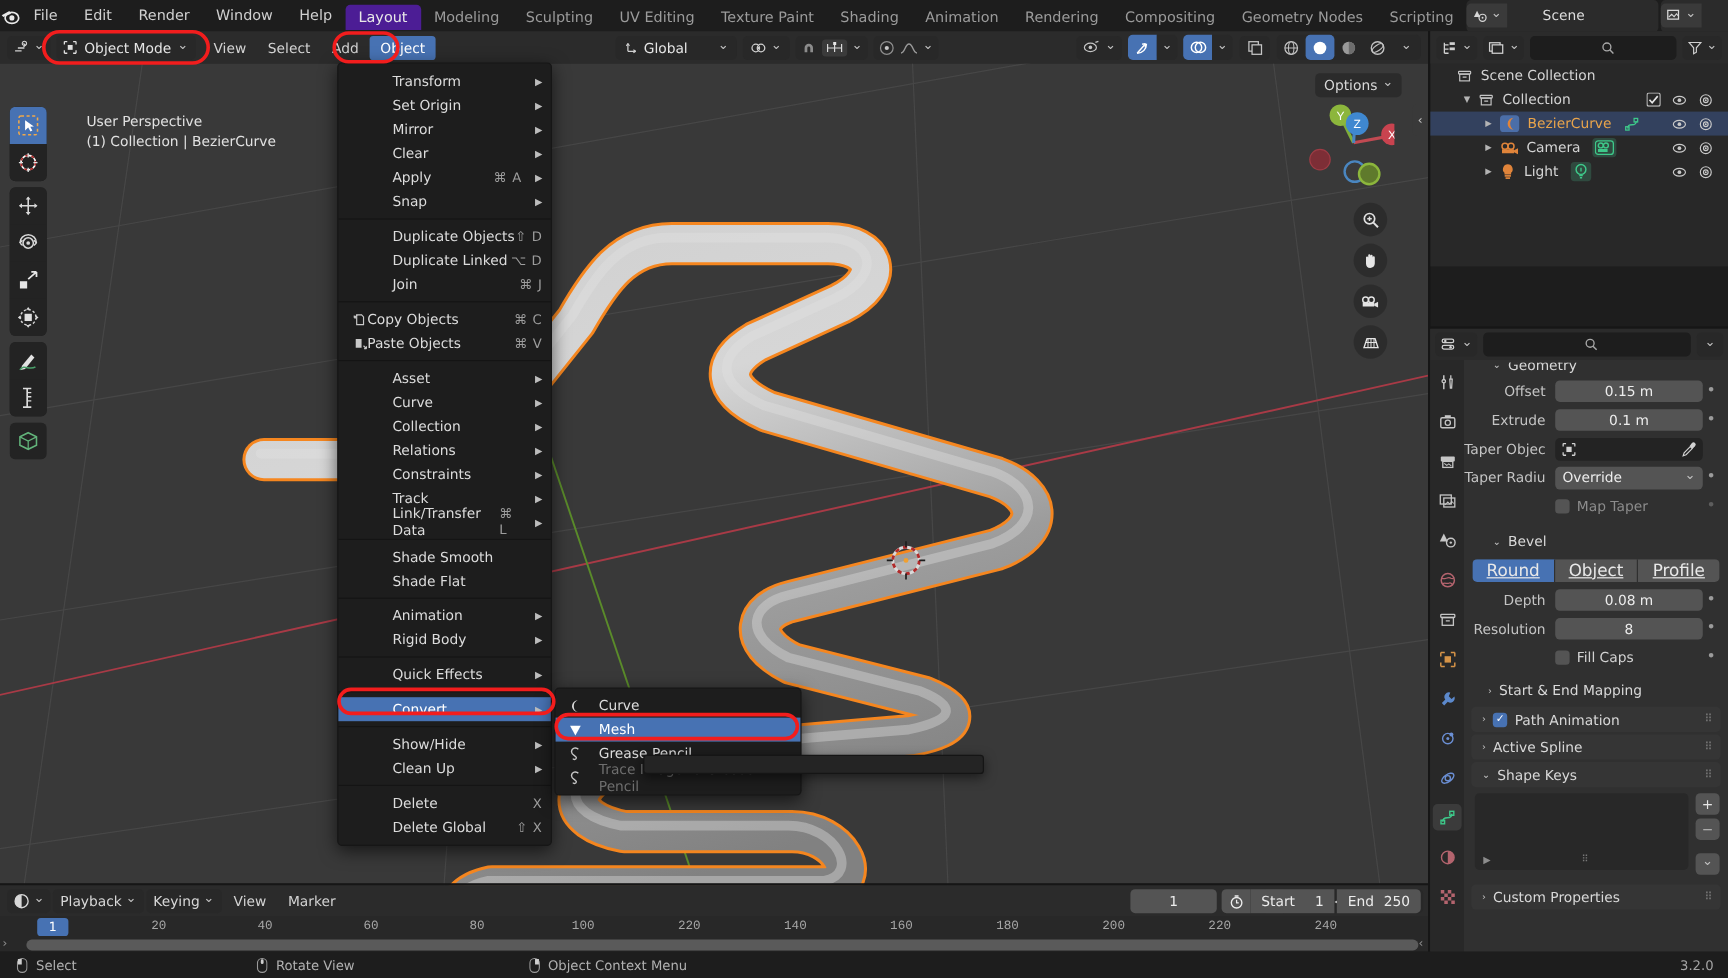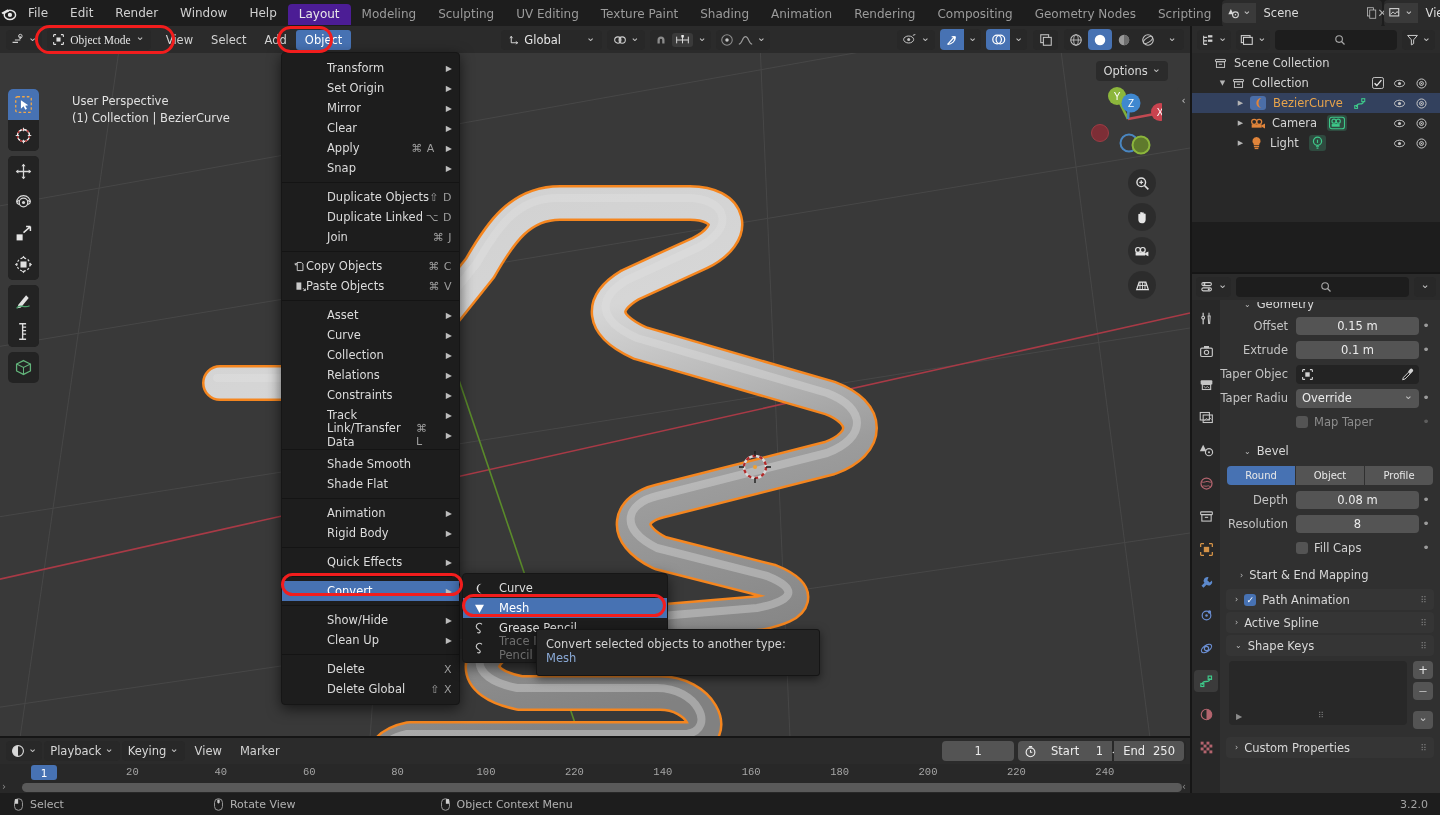--- a/index.html
+++ b/index.html
@@ -16,21 +16,21 @@
     background:#1d1d1d; display:flex; align-items:center;
   }
   .blogo{ width:30px; height:26px; display:flex; align-items:center; justify-content:center; }
   .blogo svg{ width:17px; height:17px; }
   .tmenu{ padding:0 11px; height:26px; line-height:26px; color:#d0d0d0; font-size:12px; white-space:nowrap; }
   .wsgap{ width:12px; }
   .wstab{ padding:0 11px; height:21px; line-height:21px; margin-top:3px; color:#9b9b9b; font-size:12px; white-space:nowrap; border-radius:4px 4px 0 0;}
   .wstab.active{ background:#4c1d95; color:#e8e8e8; }
   .topfill{ flex:1 1 auto; height:26px; }
   .scene-field{
-    display:flex; align-items:center; height:27px; background:#2b2b2b; border-radius:4px; margin-right:2px;
+    display:flex; align-items:center; height:27px; background:#2b2b2b; border-radius:4px; margin-right:2px;gap:22px;
   }
   .sf-ico{ display:flex; align-items:center; gap:2px; background:#3a3a3a; height:20px; padding:0 4px 0 5px; border-radius:4px 0 0 4px;}
   .sf-name{ padding:0 10px 0 8px; color:#dcdcdc; font-size:11.5px; min-width:110px; }
   .sf-btn{ width:19px; height:20px; display:flex; align-items:center; justify-content:center; color:#b0b0b0; }
   .btn{ background:#545454; border-radius:4px; display:flex; align-items:center; justify-content:center; color:#e6e6e6; }
   .btn-d{ background:#282828; border-radius:4px; display:flex; align-items:center; justify-content:center; }
   .ico{ display:inline-flex; align-items:center; justify-content:center; }
   .chev::after{ content:"⌄"; font-size:11px; color:#c3c3c3; position:relative; top:-3px; }
 
   
@@ -127,21 +127,21 @@
   .cbrow{ display:flex; align-items:center; gap:6px; }
   .cb{ width:12px; height:12px; background:#545454; border-radius:3px; }
   .cb.on{ background:#4772b3; display:flex; align-items:center; justify-content:center; color:#fff; font-size:9px;}
   .panelhdr{ height:21px; display:flex; align-items:center; gap:6px; padding-left:9px; font-size:11.5px; color:#d8d8d8;
              background:#353535; border-radius:4px; margin:0 6px 2px 6px;}
   .panelhdr .dots{ margin-left:auto; padding-right:6px; color:#767676; letter-spacing:1px; font-size:9px;}
   .subhdr{ height:20px; display:flex; align-items:center; gap:6px; padding-left:24px; font-size:11.5px; color:#d8d8d8; }
   .tri{ font-size:8px; color:#bdbdbd; }
   .segbtns{ display:flex; margin:0 7px 4px 7px; height:19px; border-radius:4px; overflow:hidden;}
   .segbtns > div{ flex:1; display:flex; align-items:center; justify-content:center; background:#545454;
-                  font-size:10px; color:#e8e8e8; border-right:1px solid #303030;}
+                  font-size:14px; color:#e8e8e8; border-right:1px solid #303030;text-decoration:underline;}
   .segbtns > div:last-child{ border-right:none; }
   .segbtns > div.on{ background:#4772b3; }
 
   
   #timeline{ position:absolute; left:0; top:738px; width:1190px; height:55px; background:#282828; }
   #tl-hdr{ height:26px; background:#2b2b2b; display:flex; align-items:center; padding-left:6px; gap:2px;}
   .tlmenu{ padding:0 8px; height:20px; line-height:20px; font-size:11.5px; color:#d3d3d3;}
   .tldrop{ display:flex; align-items:center; gap:3px; background:#282828; height:20px; border-radius:4px; padding:0 6px; font-size:11.5px; color:#d8d8d8;}
   .tctrl{ display:flex; background:#282828; border-radius:4px; height:20px; align-items:center; }
   .tctrl > div{ width:20px; height:20px; display:flex; align-items:center; justify-content:center; color:#e0e0e0; font-size:10px;}
@@ -229,21 +229,21 @@
 
 <div id="vp-header">
   <div class="hbtn grp" style="margin-right:5px;">
     <svg width="14" height="14" viewBox="0 0 18 18">
         <path d="M2 12 h7 M5 9 h7" stroke="#d0d0d0" stroke-width="1.4" fill="none"></path>
         <path d="M11 4 l2 2 -2 2" stroke="#d0d0d0" stroke-width="1.3" fill="none"></path>
         <circle cx="12" cy="4" r="2.3" fill="none" stroke="#d0d0d0" stroke-width="1.2"></circle>
       </svg>
     <span class="chev"></span>
   </div>
-  <div class="mode-pill" style="margin-right:6px;font-family:Liberation Serif, serif;">
+  <div class="mode-pill" style="margin-right:6px;">
     <svg width="13" height="13" viewBox="0 0 16 16">
         <path d="M2 2 h3 M2 2 v3 M14 2 h-3 M14 2 v3 M2 14 h3 M2 14 v-3 M14 14 h-3 M14 14 v-3" stroke="#e0e0e0" stroke-width="1.3" fill="none"></path>
         <rect x="5.5" y="5.5" width="5" height="5" fill="#e0e0e0"></rect>
       </svg>
     <span style="font-size:11.5px;">Object Mode</span>
     <span class="chev"></span>
   </div>
   <div class="hmenu">View</div>
   <div class="hmenu">Select</div>
   <div class="hmenu">Add</div>
@@ -761,24 +761,20 @@
       <span class="mic">
         <svg width="13" height="13" viewBox="0 0 16 16">
           <path d="M11 3 a4 4 0 0 0 -7 2.4 C4 9 9 9.5 9 11.6 a2 2 0 0 1 -3.6 1" fill="none" stroke="#c9c9c9" stroke-width="1.4"></path>
         </svg>
       </span>
       <span class="lbl">Trace Image to Grease Pencil</span>
     </div>
   </div>
 
 <div id="tooltip">
-  <div class="l1">
-    <span>Convert selected objects to another type:</span>
-    <b>Mesh</b>
-  </div>
 </div>
 
 <div class="ring" style="left:35px; top:25px; width:140px; height:29px;"></div>
 <div class="ring" style="left:277px; top:26px; width:56px; height:27px; border-radius:20px;"></div>
 <div class="ring" style="left:281px; top:573px; width:182px; height:23px; border-radius:14px;"></div>
 <div class="ring" style="left:462px; top:594px; width:204px; height:23px; border-radius:14px;"></div>
 
 <div class="splitv"></div>
 <div class="splith"></div>
 <div class="splith2"></div>

